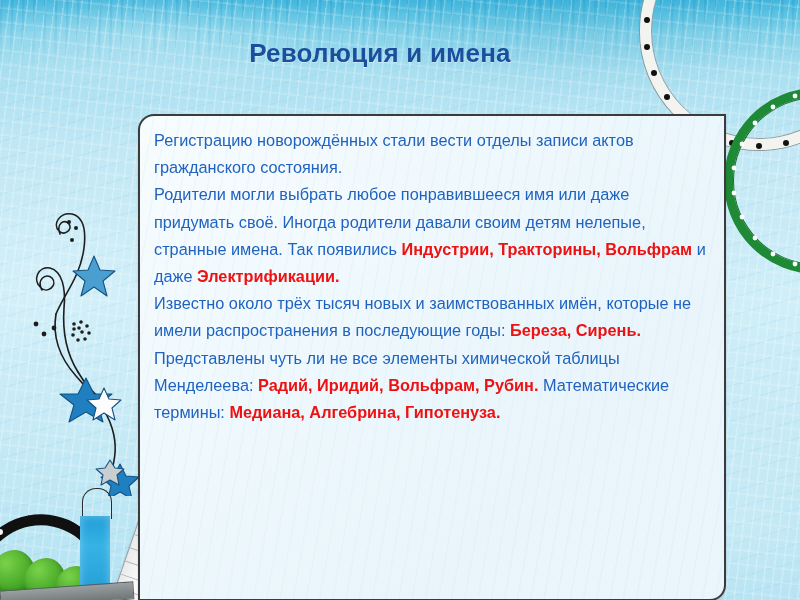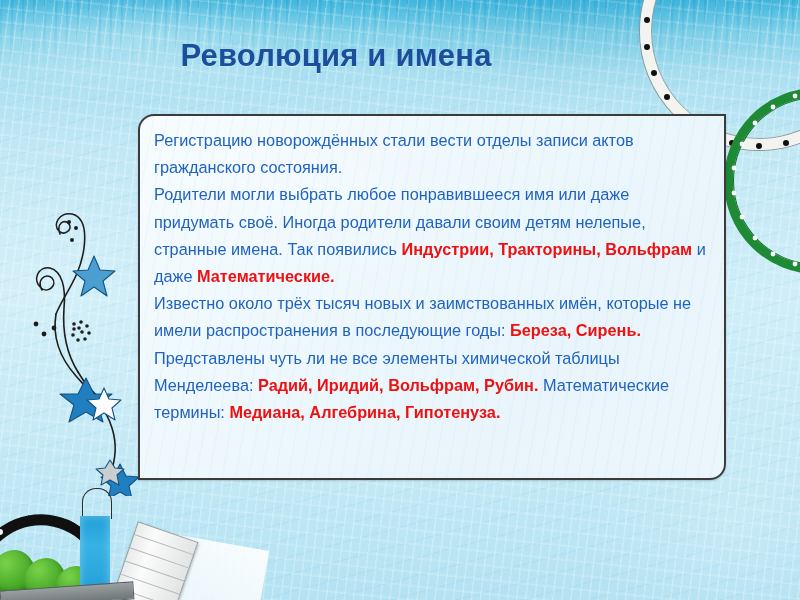--- a/index.html
+++ b/index.html
@@ -41,27 +41,28 @@
     position:absolute;left:0;top:0;width:800px;height:70px;opacity:.5;
     background-image:
       repeating-linear-gradient(91deg, rgba(20,140,190,.40) 0px, rgba(20,140,190,.40) 2px, rgba(0,0,0,0) 3px, rgba(0,0,0,0) 11px);
     -webkit-mask-image:linear-gradient(180deg,rgba(0,0,0,1),rgba(0,0,0,0));
             mask-image:linear-gradient(180deg,rgba(0,0,0,1),rgba(0,0,0,0));
   }
 
   
   .title{
     position:absolute;left:0;top:38px;width:672px;text-align:center;
-    font-size:31px;font-weight:bold;color:#1b4f9c;letter-spacing:.2px;
+    font-size:26px;font-weight:bold;color:#1b4f9c;letter-spacing:.2px;
     text-shadow:0 1px 0 rgba(255,255,255,.35);
+    padding-left:44px;
   }
 
   
   .content-box{
-    position:absolute;left:138px;top:114px;width:588px;height:366px;
+    position:absolute;left:138px;top:114px;width:588px;height:487px;
     background:linear-gradient(135deg,#f7fcfe 0%,#eef8fd 38%,#e9f5fb 70%,#eaf6fc 100%);
     border:2px solid #3b3b3b;
     border-top-left-radius:16px;
     border-bottom-right-radius:16px;
     border-top-right-radius:0;
     border-bottom-left-radius:0;
     box-sizing:border-box;
     box-shadow:0 1px 2px rgba(0,0,0,.18);
     overflow:hidden;
   }
@@ -280,18 +281,18 @@
         <i style="top:68px"></i>
     </div>
     <div class="bar"></div>
   </div>
 
   <div class="title">Революция и имена</div>
 
   <div class="content-box">
     <div class="body-text">
       <p><span>Регистрацию новорождённых стали вести отделы записи актов гражданского состояния.</span></p>
-      <p><span>Родители могли выбрать любое понравившееся имя или даже придумать своё. Иногда родители давали своим детям нелепые, странные имена. Так появились </span><span class="hl">Индустрии, Тракторины, Вольфрам</span><span> и даже </span><span class="hl">Математические.</span></p>
+      <p><span>Родители могли выбрать любое понравившееся имя или даже придумать своё. Иногда родители давали своим детям нелепые, странные имена. Так появились </span><span class="hl">Индустрии, Тракторины, Вольфрам</span><span> и даже </span><span class="hl">Электрификации.</span></p>
       <p><span>Известно около трёх тысяч новых и заимствованных имён, которые не имели распространения в последующие годы: </span><span class="hl">Береза, Сирень.</span><span> Представлены чуть ли не все элементы химической таблицы Менделеева: </span><span class="hl">Радий, Иридий, Вольфрам, Рубин.</span><span> Математические термины: </span><span class="hl">Медиана, Алгебрина, Гипотенуза.</span></p>
     </div>
   </div>
 
 </div>
 
 </body></html>

